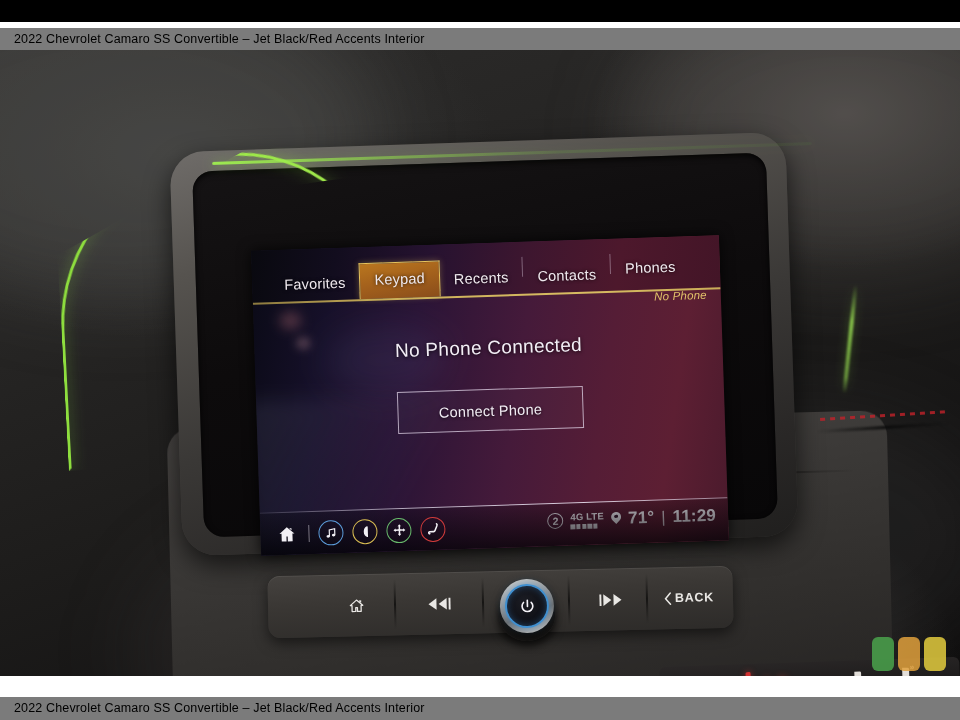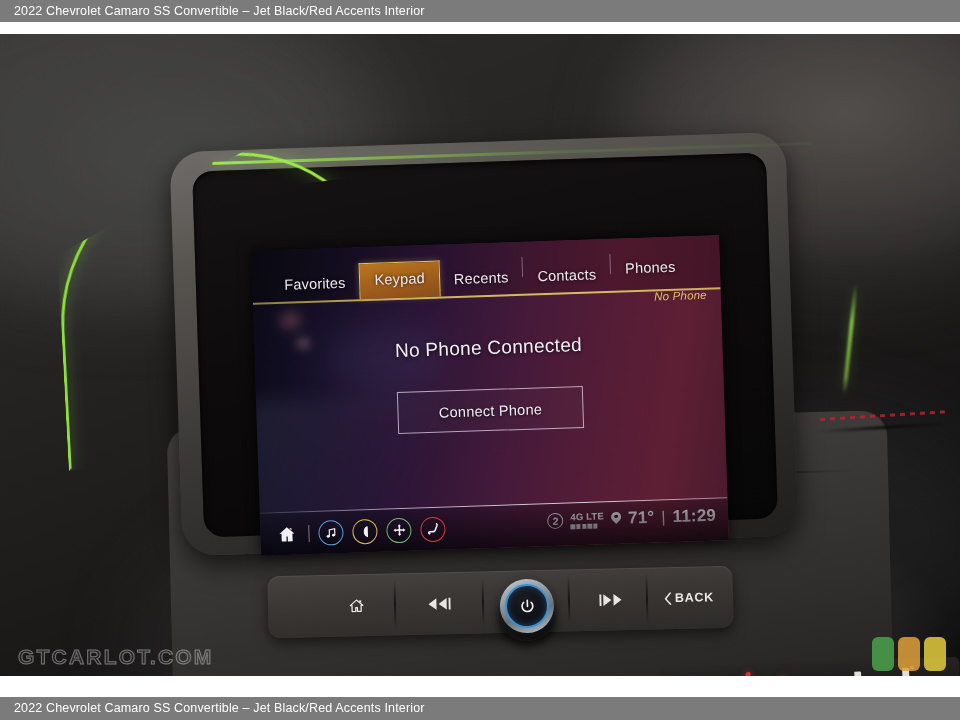--- a/index.html
+++ b/index.html
@@ -3,23 +3,23 @@
 <meta charset="utf-8">
 <title>2022 Chevrolet Camaro SS Convertible Interior</title>
 <style>
   * { margin:0; padding:0; box-sizing:border-box; }
   html,body { width:960px; height:720px; overflow:hidden; background:#000; }
   body { font-family:"Liberation Sans", sans-serif; position:relative; }
 
   
   .caption-bar{
     position:absolute; left:0; width:960px; height:22px;
-    background:#7b7b7b; color:#ffffff;
+    background:#7b7b7b; color:#000000;
     font-size:12.5px; line-height:22px; padding-left:14px;
-    letter-spacing:.15px; white-space:nowrap; z-index:60;
+    letter-spacing:.15px; white-space:nowrap; z-index:60;margin-top:28px;
   }
   .caption-top{ top:0; }
   .caption-bottom{ bottom:0; height:23px; line-height:23px; }
 
   .white-strip{
     position:absolute; left:0; width:960px; background:#ffffff; z-index:55;
   }
   .strip-top{ top:22px; height:12px; }
   .strip-bottom{ bottom:23px; height:21px; }
 
@@ -488,17 +488,16 @@
     </span>
     <span class="hvac-chrome"></span>
   </div>
 
   <div class="swatches">
     <span style="background:#4aa34c"></span>
     <span style="background:#e0a03c"></span>
     <span style="background:#e3cc3e"></span>
   </div>
 
-  <div class="watermark">GTCARLOT.COM</div>
 </div>
 
 <div class="white-strip strip-bottom"></div>
 <div class="caption-bar caption-bottom">2022 Chevrolet Camaro SS Convertible – Jet Black/Red Accents Interior</div>
 
 </body></html>

